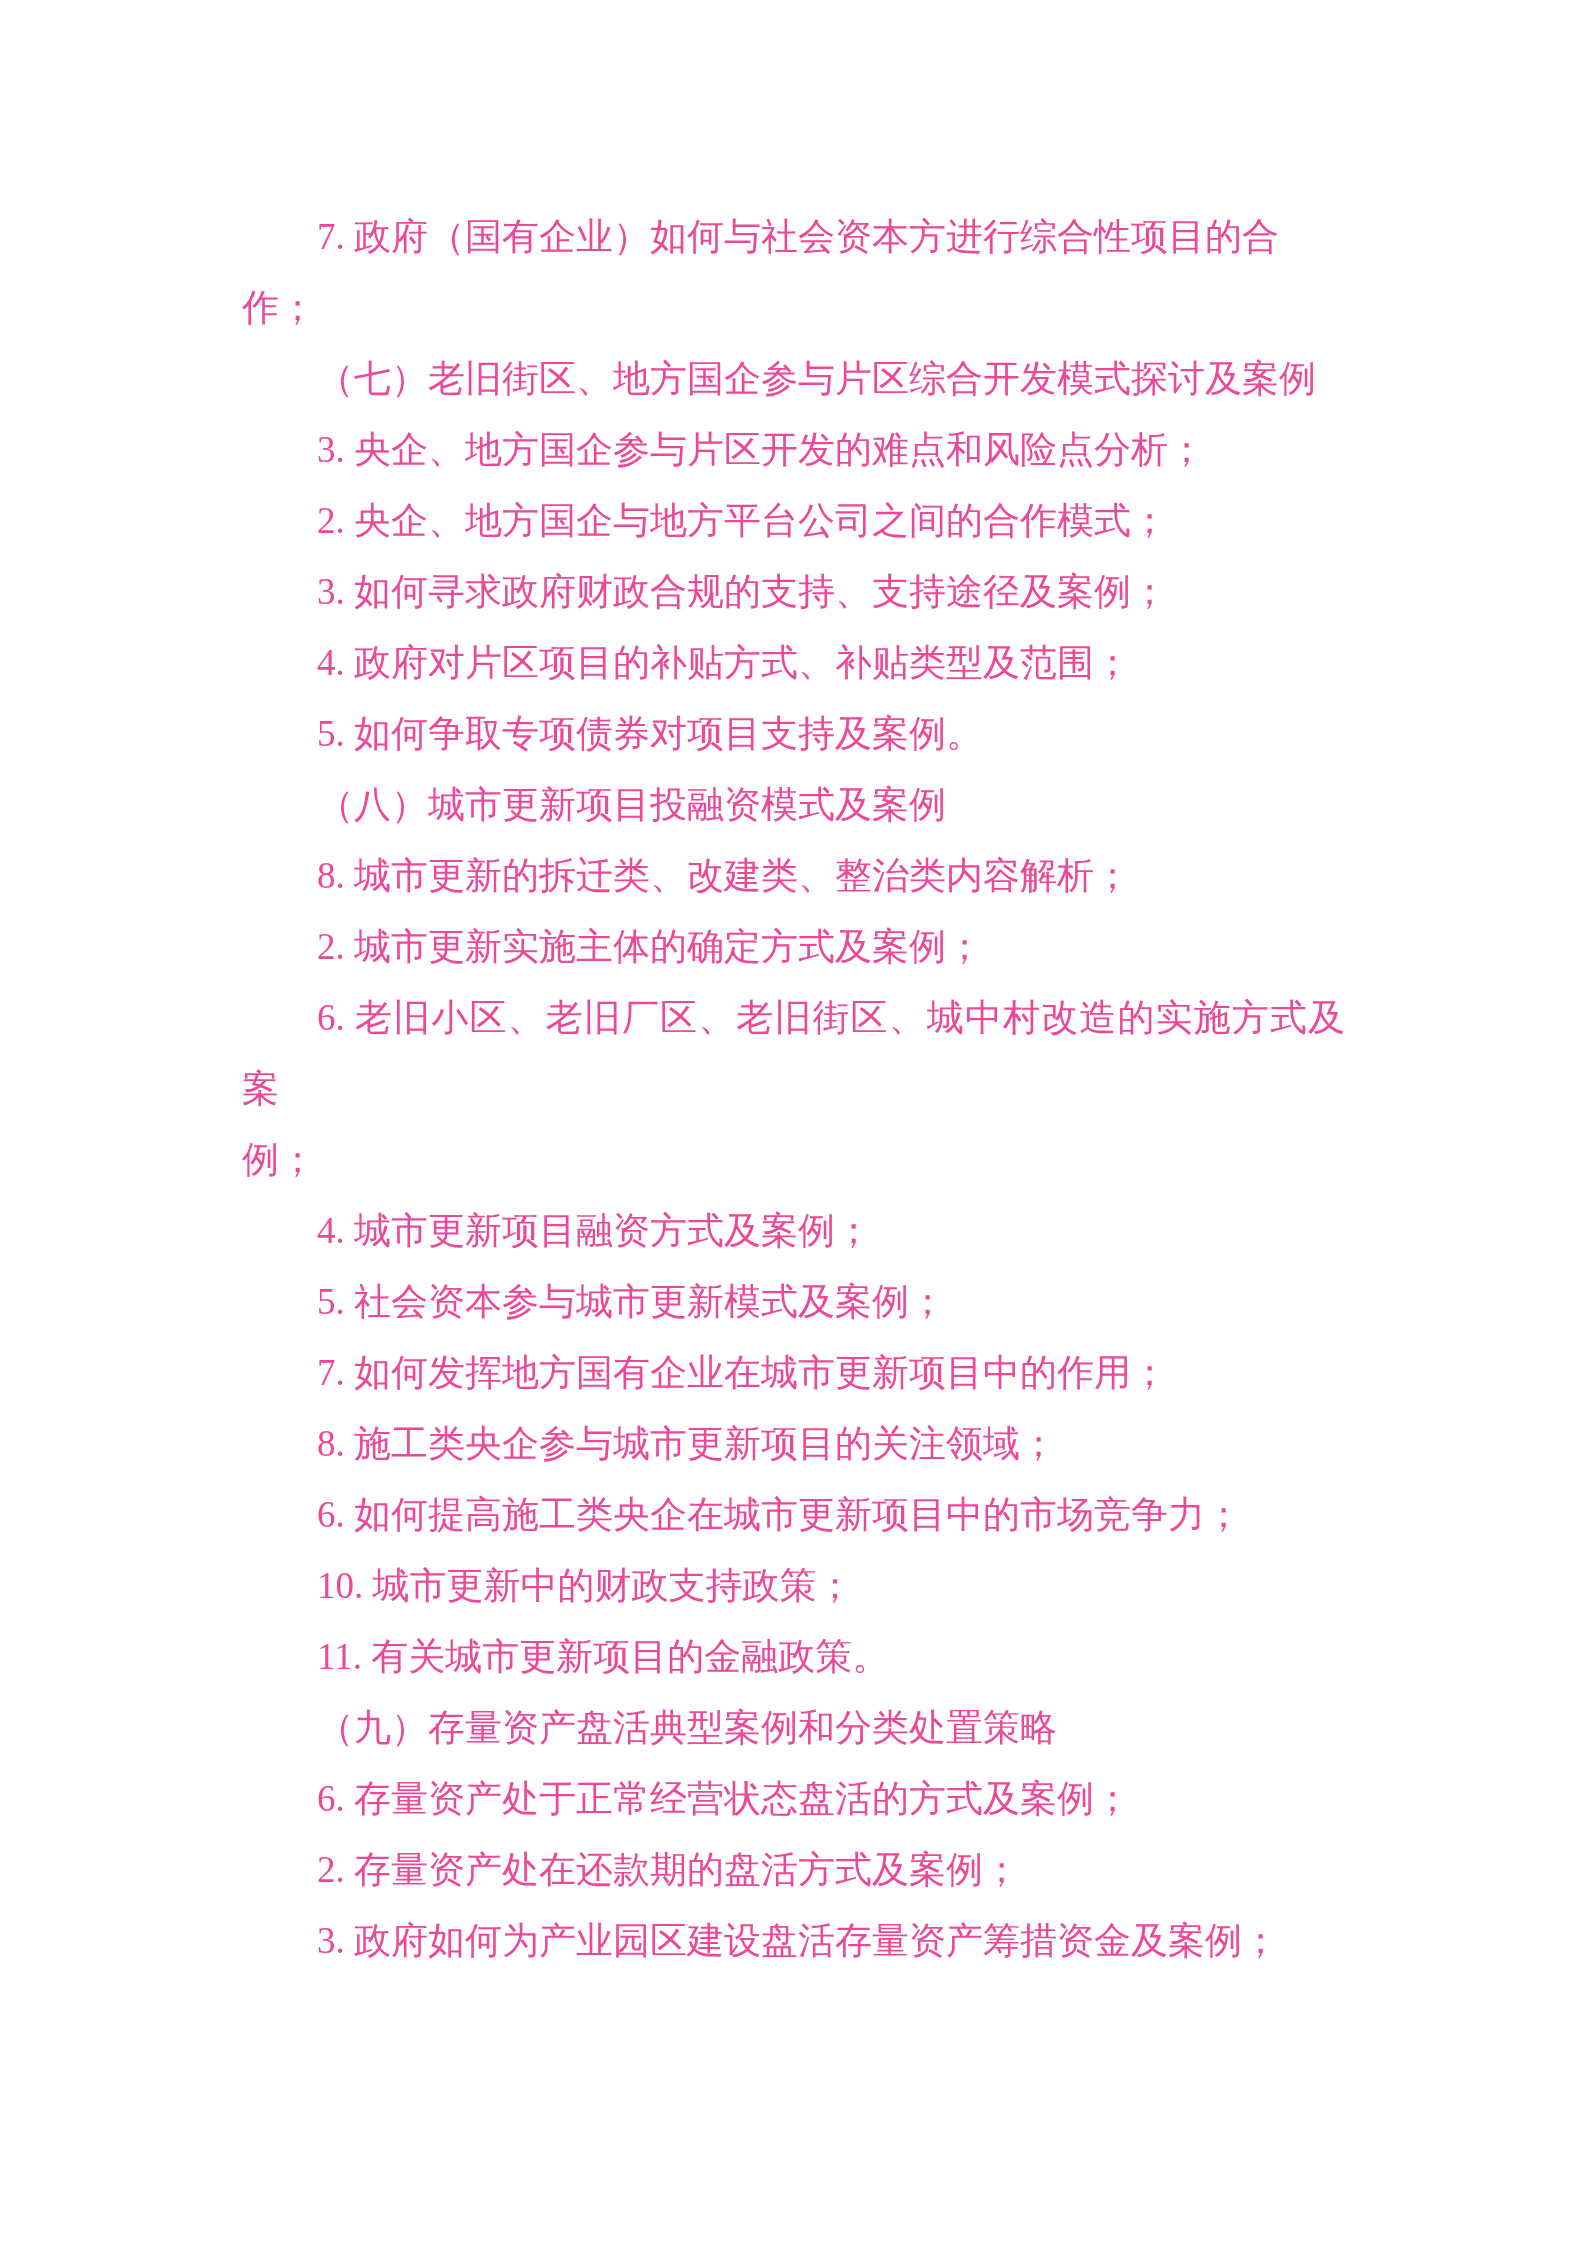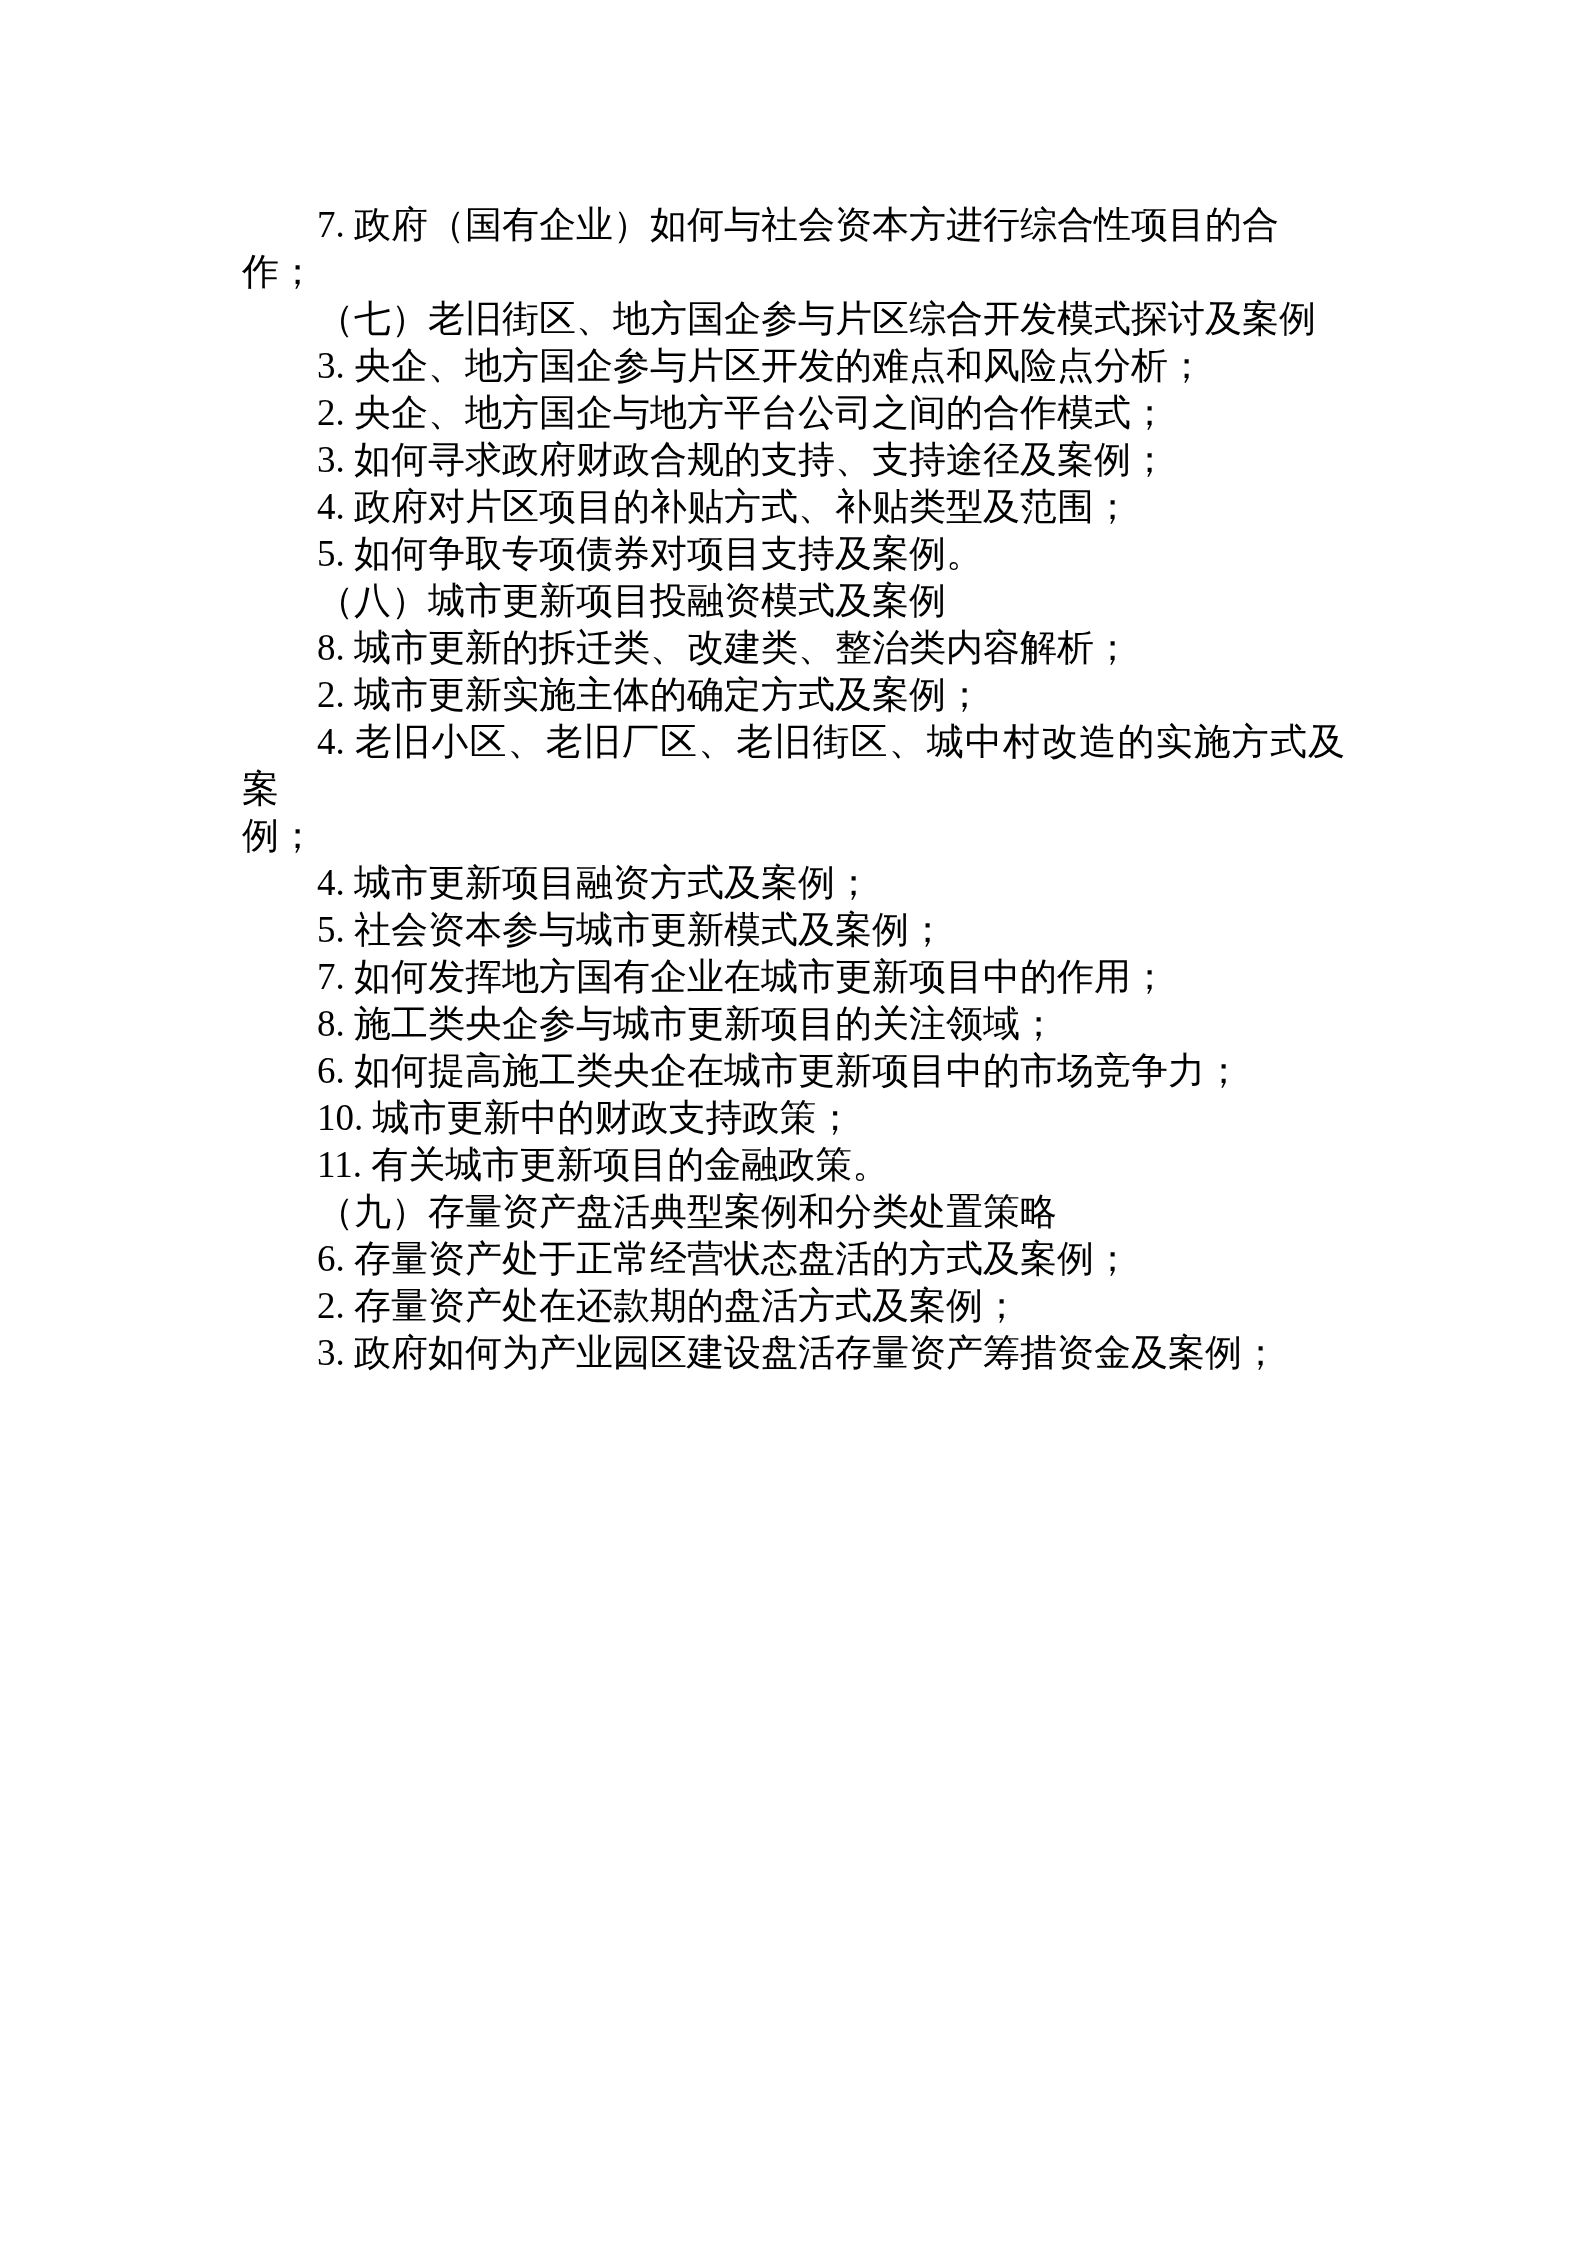--- a/index.html
+++ b/index.html
@@ -9,22 +9,22 @@
   }
   .doc-page {
     position: relative;
     box-sizing: border-box;
     width: 1587px;
     height: 2245px;
     background: #ffffff;
     padding: 201px 242px 0 242px;
     font-family: "Liberation Serif", "DejaVu Serif", serif;
     font-size: 37px;
-    line-height: 47px;
-    color: #000000;
+    line-height: 71px;
+    color: #ec4899;
     overflow: hidden;
   }
   .doc-page p.line {
     margin: 0;
     padding: 0;
     text-indent: 75px;
     text-align: left;
     word-break: break-all;
   }
   
@@ -44,21 +44,21 @@
   <p class="line">7. 政府（国有企业）如何与社会资本方进行综合性项目的合作；</p>
   <p class="line">（七）老旧街区、地方国企参与片区综合开发模式探讨及案例</p>
   <p class="line">3. 央企、地方国企参与片区开发的难点和风险点分析；</p>
   <p class="line">2. 央企、地方国企与地方平台公司之间的合作模式；</p>
   <p class="line">3. 如何寻求政府财政合规的支持、支持途径及案例；</p>
   <p class="line">4. 政府对片区项目的补贴方式、补贴类型及范围；</p>
   <p class="line">5. 如何争取专项债券对项目支持及案例。</p>
   <p class="line">（八）城市更新项目投融资模式及案例</p>
   <p class="line">8. 城市更新的拆迁类、改建类、整治类内容解析；</p>
   <p class="line">2. 城市更新实施主体的确定方式及案例；</p>
-  <p class="line jfull">4. 老旧小区、老旧厂区、老旧街区、城中村改造的实施方式及案</p>
+  <p class="line jfull">6. 老旧小区、老旧厂区、老旧街区、城中村改造的实施方式及案</p>
   <p class="line wrap">例；</p>
   <p class="line">4. 城市更新项目融资方式及案例；</p>
   <p class="line">5. 社会资本参与城市更新模式及案例；</p>
   <p class="line">7. 如何发挥地方国有企业在城市更新项目中的作用；</p>
   <p class="line">8. 施工类央企参与城市更新项目的关注领域；</p>
   <p class="line">6. 如何提高施工类央企在城市更新项目中的市场竞争力；</p>
   <p class="line">10. 城市更新中的财政支持政策；</p>
   <p class="line">11. 有关城市更新项目的金融政策。</p>
   <p class="line">（九）存量资产盘活典型案例和分类处置策略</p>
   <p class="line">6. 存量资产处于正常经营状态盘活的方式及案例；</p>

